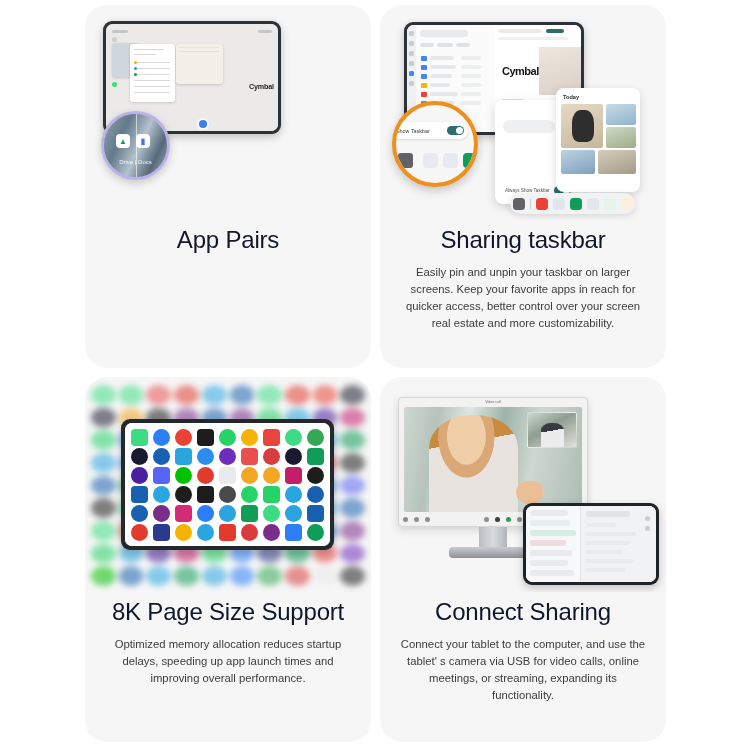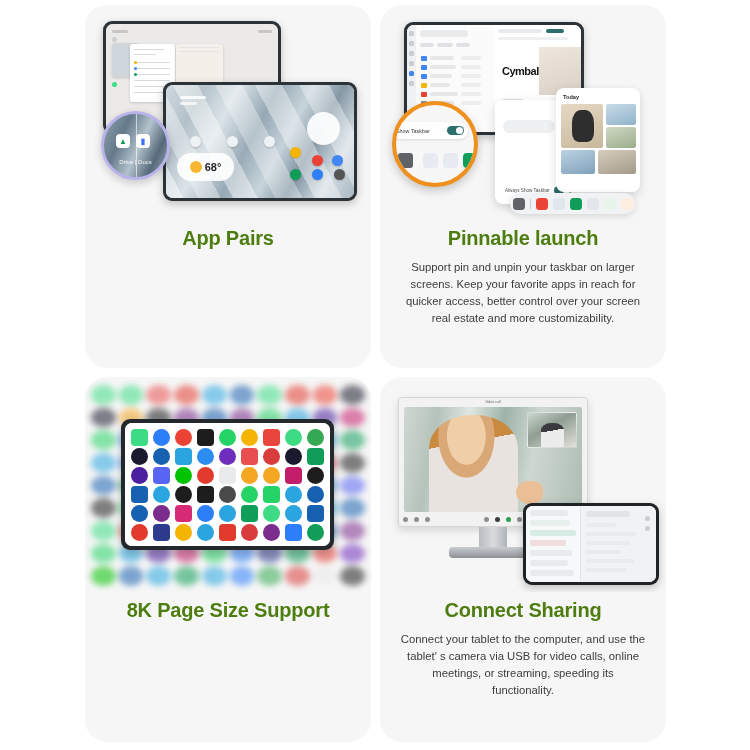--- a/index.html
+++ b/index.html
@@ -39,23 +39,23 @@
     width: 100%;
     height: 215px;
     flex: none;
     overflow: hidden;
   }
   .card-body {
     padding: 6px 16px 14px 16px;
     text-align: center;
   }
   .card-title {
-    font-size: 20px;
-    font-weight: bold;
-    color: #4d7c0f;
+    font-size: 24px;
+    font-weight: normal;
+    color: #0f172a;
     letter-spacing: -0.2px;
     margin: 0 0 9px 0;
     line-height: 1.2;
   }
   .card-desc {
     font-size: 11.3px;
     color: #3c3c3c;
     line-height: 1.52;
     margin: 0;
     padding: 0 4px;
@@ -304,45 +304,20 @@
             </div>
             <div class="c1-win c1-w3">
               <div class="c1-line" style="left:3px;top:3px;width:40px;background:#e4e4e4;"></div>
               <div class="c1-line" style="left:3px;top:7px;width:40px;background:#e4e4e4;"></div>
               <div class="c1-cymbal">Cymbal</div>
             </div>
             <div class="c1-bluedot"></div>
           </div>
         </div>
 
-        <div class="tablet c1-tab-front">
-          <div class="screen">
-            <div class="c1-home"></div>
-            <div class="c1-statusline"></div>
-            <div class="c1-statusline2"></div>
-
-            <div class="c1-widget-circle"></div>
-
-            <div class="c1-appicon" style="left:24px;top:51px;"></div>
-            <div class="c1-appicon" style="left:61px;top:51px;"></div>
-            <div class="c1-appicon" style="left:98px;top:51px;"></div>
-            <div class="c1-appicon" style="left:124px;top:62px;background:#f4b400;"></div>
-            <div class="c1-appicon" style="left:146px;top:70px;background:#ea4335;"></div>
-            <div class="c1-appicon" style="left:166px;top:70px;background:#4285f4;"></div>
-            <div class="c1-appicon" style="left:124px;top:84px;background:#0f9d58;"></div>
-            <div class="c1-appicon" style="left:146px;top:84px;background:#2d7ff9;"></div>
-            <div class="c1-appicon" style="left:168px;top:84px;background:#555;"></div>
-
-            <div class="c1-weather">
-              <span class="c1-sun"></span>
-              <span class="c1-temp">68°</span>
-            </div>
-
-          </div>
-        </div>
 
         <div class="c1-loupe-left">
           <div class="pair-split"></div>
           <div class="pair-icon" style="left:12px;top:20px;background:#ffffff;color:#0f9d58;">▲</div>
           <div class="pair-icon" style="left:32px;top:20px;background:#ffffff;color:#3b72ff;">▮</div>
           <div class="pair-label">Drive | Docs</div>
         </div>
       </div>
 
       <div class="card-body">
@@ -442,22 +417,22 @@
           <span class="c2-tb-icon" style="background:#ea4335;"></span>
           <span class="c2-tb-icon" style="background:#dfe6ee;"></span>
           <span class="c2-tb-icon" style="background:#0f9d58;"></span>
           <span class="c2-tb-icon" style="background:#e3e7ec;"></span>
           <span class="c2-tb-icon" style="background:#e6f4ea;"></span>
           <span class="c2-tb-icon" style="background:#fdeee0;"></span>
         </div>
       </div>
 
       <div class="card-body">
-        <h3 class="card-title">Pinnable launch</h3>
-        <p class="card-desc">Support pin and unpin your taskbar on larger screens. Keep your favorite apps in reach for quicker access, better control over your screen real estate and more customizability.</p>
+        <h3 class="card-title">Sharing taskbar</h3>
+        <p class="card-desc">Easily pin and unpin your taskbar on larger screens. Keep your favorite apps in reach for quicker access, better control over your screen real estate and more customizability.</p>
       </div>
     </div>
 
     <div class="card">
       <div class="card-media">
         <div class="c3-wrap">
           <div class="c3-blurgrid" id="blur-grid">
               <div style="background: rgb(61, 220, 132);"></div>
               <div style="background: rgb(61, 220, 132);"></div>
               <div style="background: rgb(233, 79, 79);"></div>
@@ -607,20 +582,21 @@
                   <span class="c3-ic sq" style="background: rgb(45, 127, 249);"></span>
                   <span class="c3-ic" style="background: rgb(15, 157, 88);"></span>
                 </div>
             </div>
           </div>
         </div>
       </div>
 
       <div class="card-body">
         <h3 class="card-title">8K Page Size Support</h3>
+        <p class="card-desc">Optimized memory allocation reduces startup delays, speeding up app launch times and improving overall performance.</p>
       </div>
     </div>
 
     <div class="card">
       <div class="card-media">
         <div class="c4-monitor">
           <div class="c4-bezel">
             <div class="c4-titlebar">
               <span class="c4-titletext">Video call</span>
             </div>
@@ -668,18 +644,18 @@
                 <div style="position:absolute;right:6px;top:10px;width:5px;height:5px;border-radius:50%;background:#c9ccd0;"></div>
                 <div style="position:absolute;right:6px;top:20px;width:5px;height:5px;border-radius:50%;background:#c9ccd0;"></div>
               </div>
             </div>
           </div>
         </div>
       </div>
 
       <div class="card-body">
         <h3 class="card-title">Connect Sharing</h3>
-        <p class="card-desc">Connect your tablet to the computer, and use the tablet' s camera via USB for video calls, online meetings, or streaming, speeding its functionality.</p>
+        <p class="card-desc">Connect your tablet to the computer, and use the tablet' s camera via USB for video calls, online meetings, or streaming, expanding its functionality.</p>
       </div>
     </div>
 
   </div>
 </div>
 
 </body></html>

